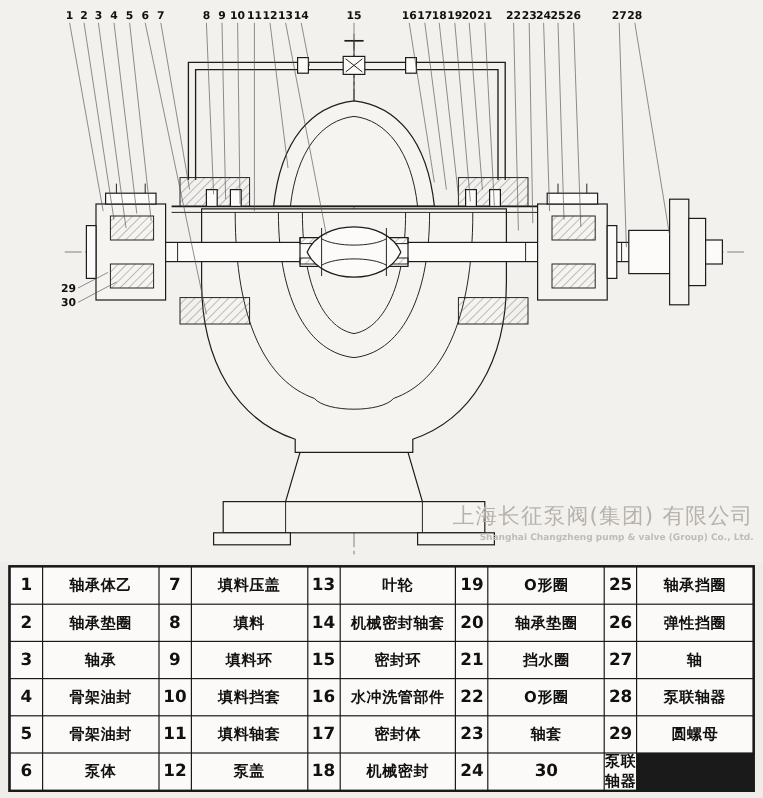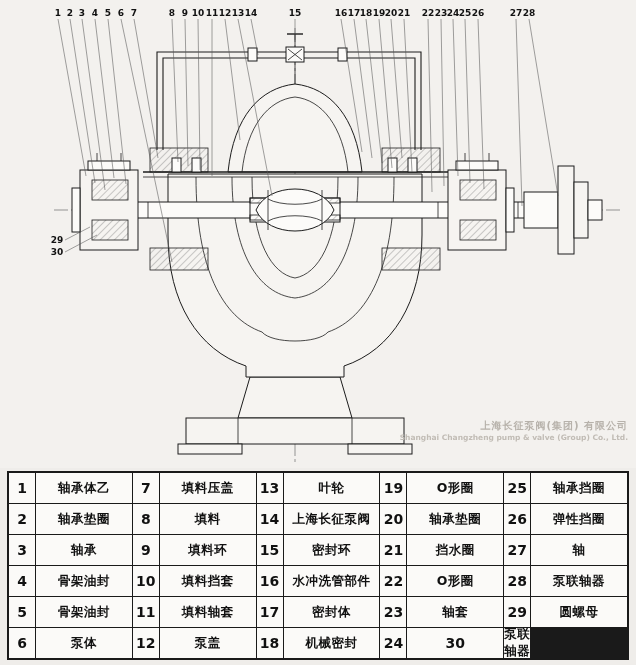--- a/index.html
+++ b/index.html
@@ -25,21 +25,21 @@
   .cl{fill:none;stroke:#555;stroke-width:0.6;stroke-dasharray:14 3 3 3;}
   .hatched{stroke:#1c1c1c;stroke-width:0.8;}
   .callout-num{font:bold 9px "DejaVu Sans",sans-serif;fill:#111;text-anchor:middle;}
   .leader{stroke:#555;stroke-width:0.55;fill:none;}
   
   .watermark{
     position:absolute;right:8px;top:420px;
     text-align:right;line-height:1.25;
     color:#b7b2ab;
   }
-  .wm-cn{font-size:10px;font-weight:bold;letter-spacing:1px;}
+  .wm-cn{font-size:18px;font-weight:normal;letter-spacing:1px;}
   .wm-en{font-size:7.5px;color:#c1bcb5;font-weight:bold;}
   
   .table-wrap{margin:3px 7px 0 7px;}
   .grid{
     display:grid;
     grid-template-columns:repeat(5, 26px 1fr);
     grid-auto-rows:30px;
     gap:1px;
     background:#1a1a1a;
     border:2px solid #1a1a1a;
@@ -247,21 +247,21 @@
       <div class="cell name">叶轮</div>
       <div class="cell num">19</div>
       <div class="cell name">O形圈</div>
       <div class="cell num">25</div>
       <div class="cell name">轴承挡圈</div>
       <div class="cell num">2</div>
       <div class="cell name">轴承垫圈</div>
       <div class="cell num">8</div>
       <div class="cell name">填料</div>
       <div class="cell num">14</div>
-      <div class="cell name">上海长征泵阀</div>
+      <div class="cell name">机械密封轴套</div>
       <div class="cell num">20</div>
       <div class="cell name">轴承垫圈</div>
       <div class="cell num">26</div>
       <div class="cell name">弹性挡圈</div>
       <div class="cell num">3</div>
       <div class="cell name">轴承</div>
       <div class="cell num">9</div>
       <div class="cell name">填料环</div>
       <div class="cell num">15</div>
       <div class="cell name">密封环</div>

